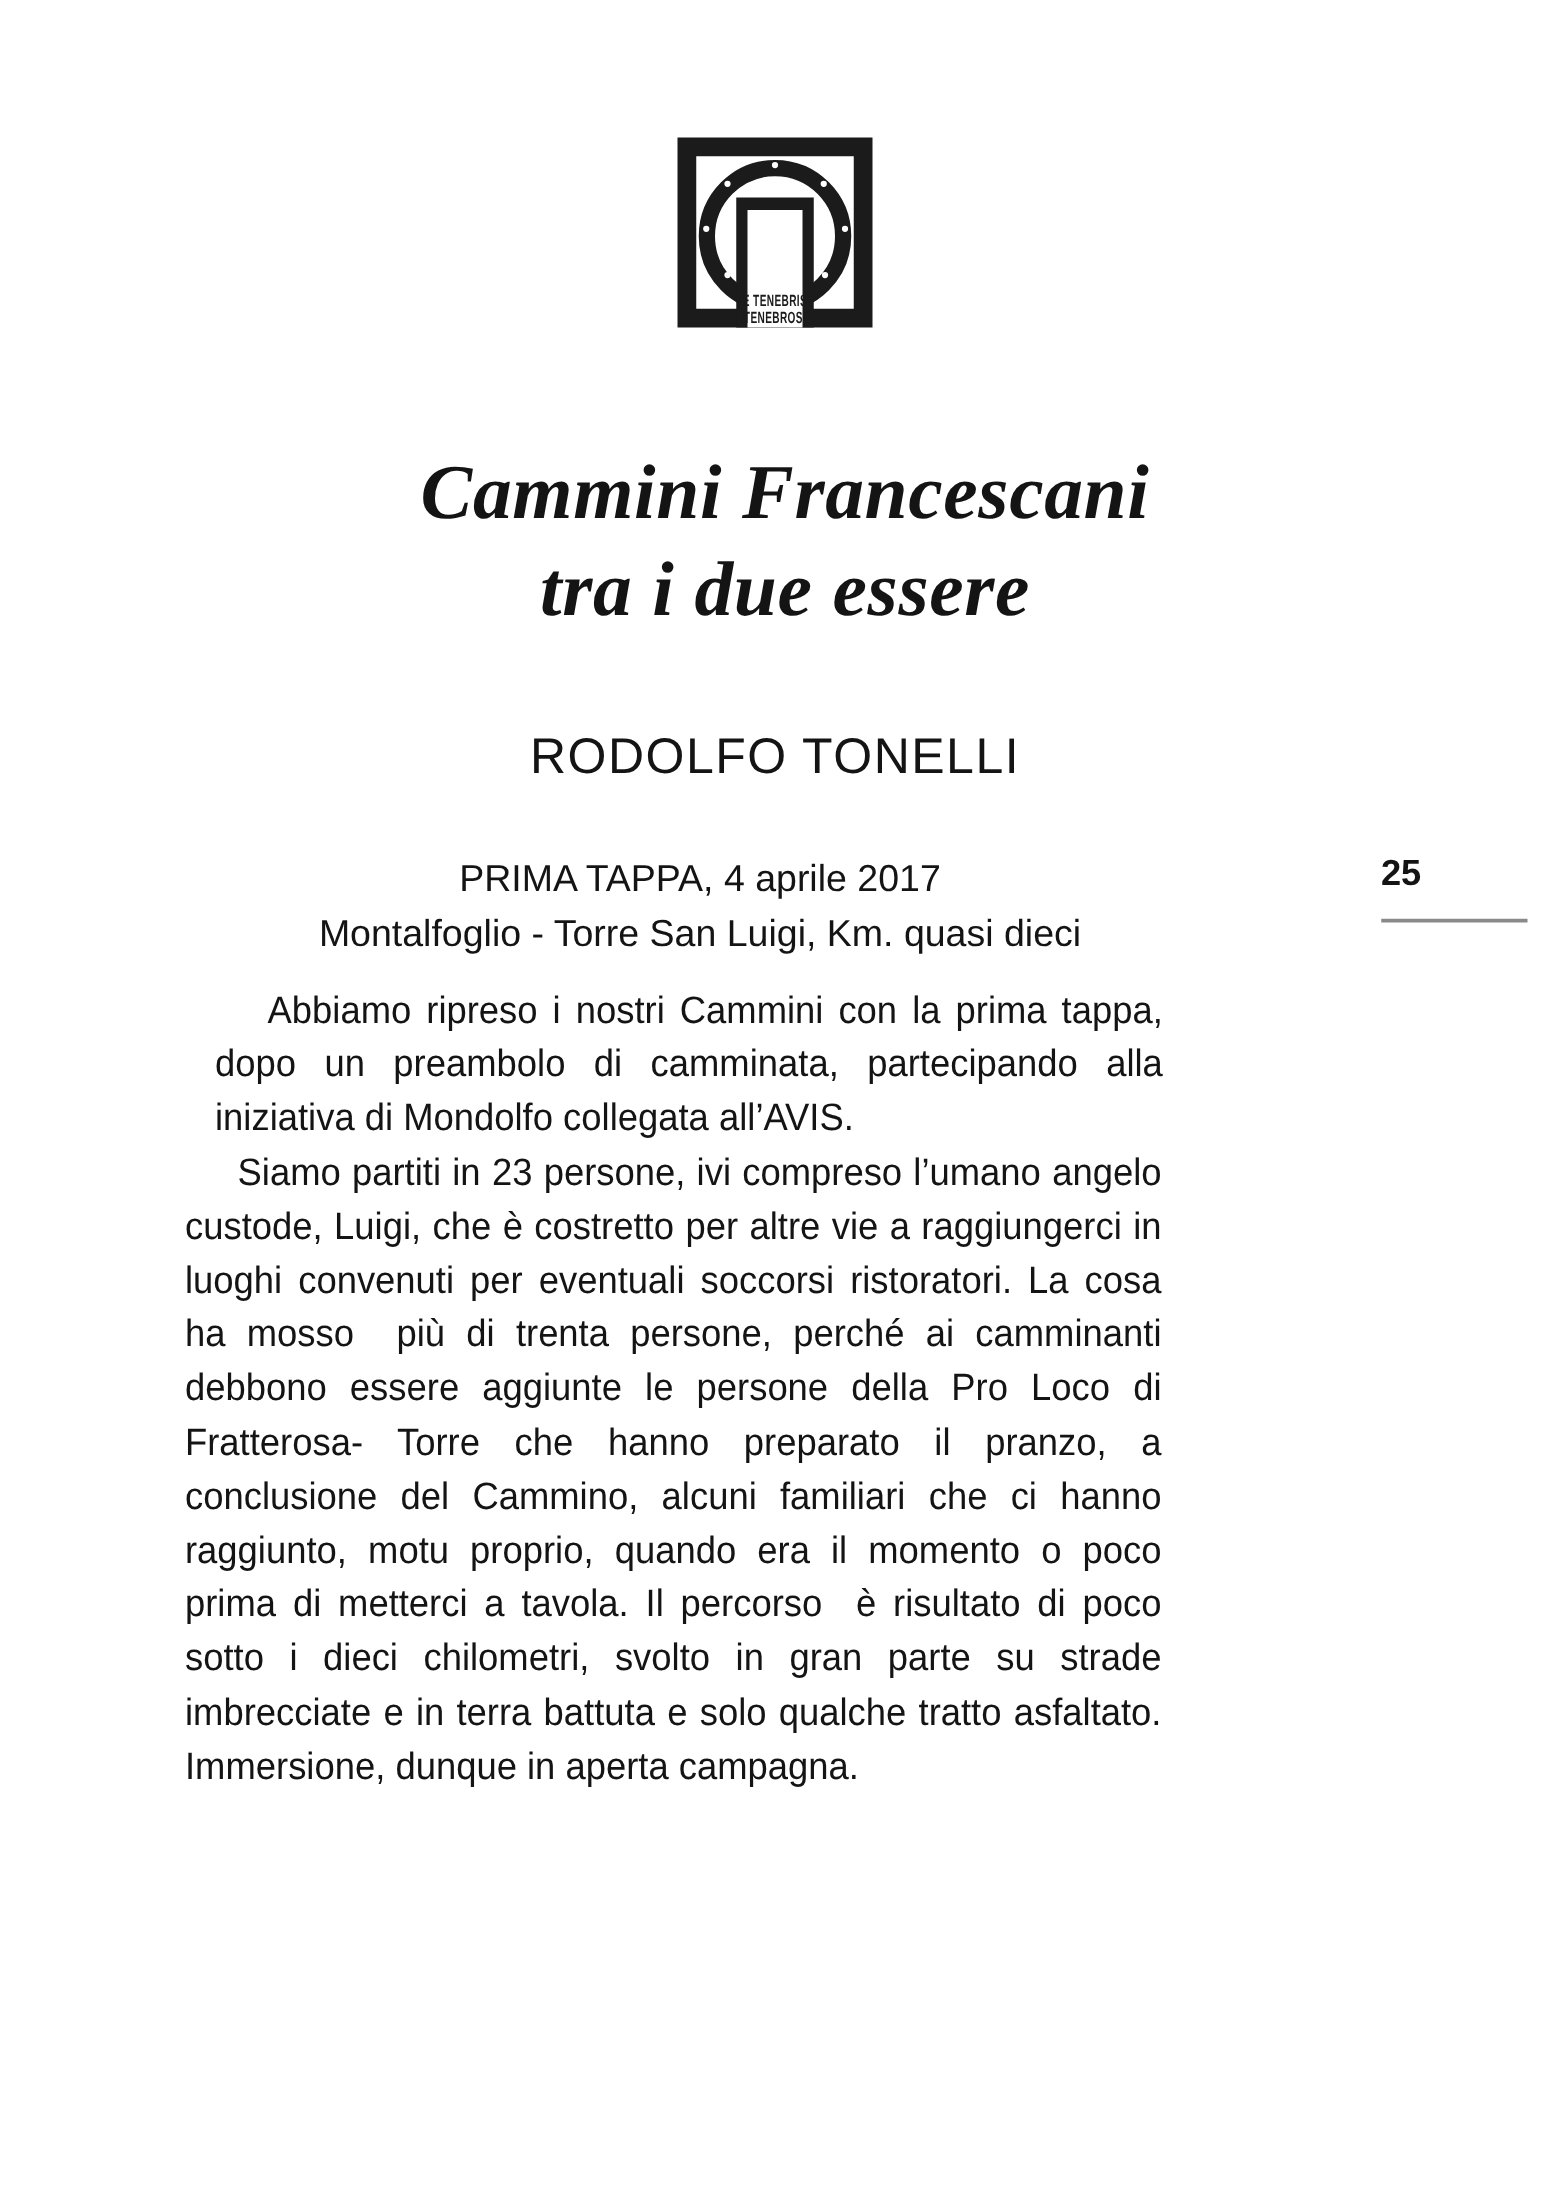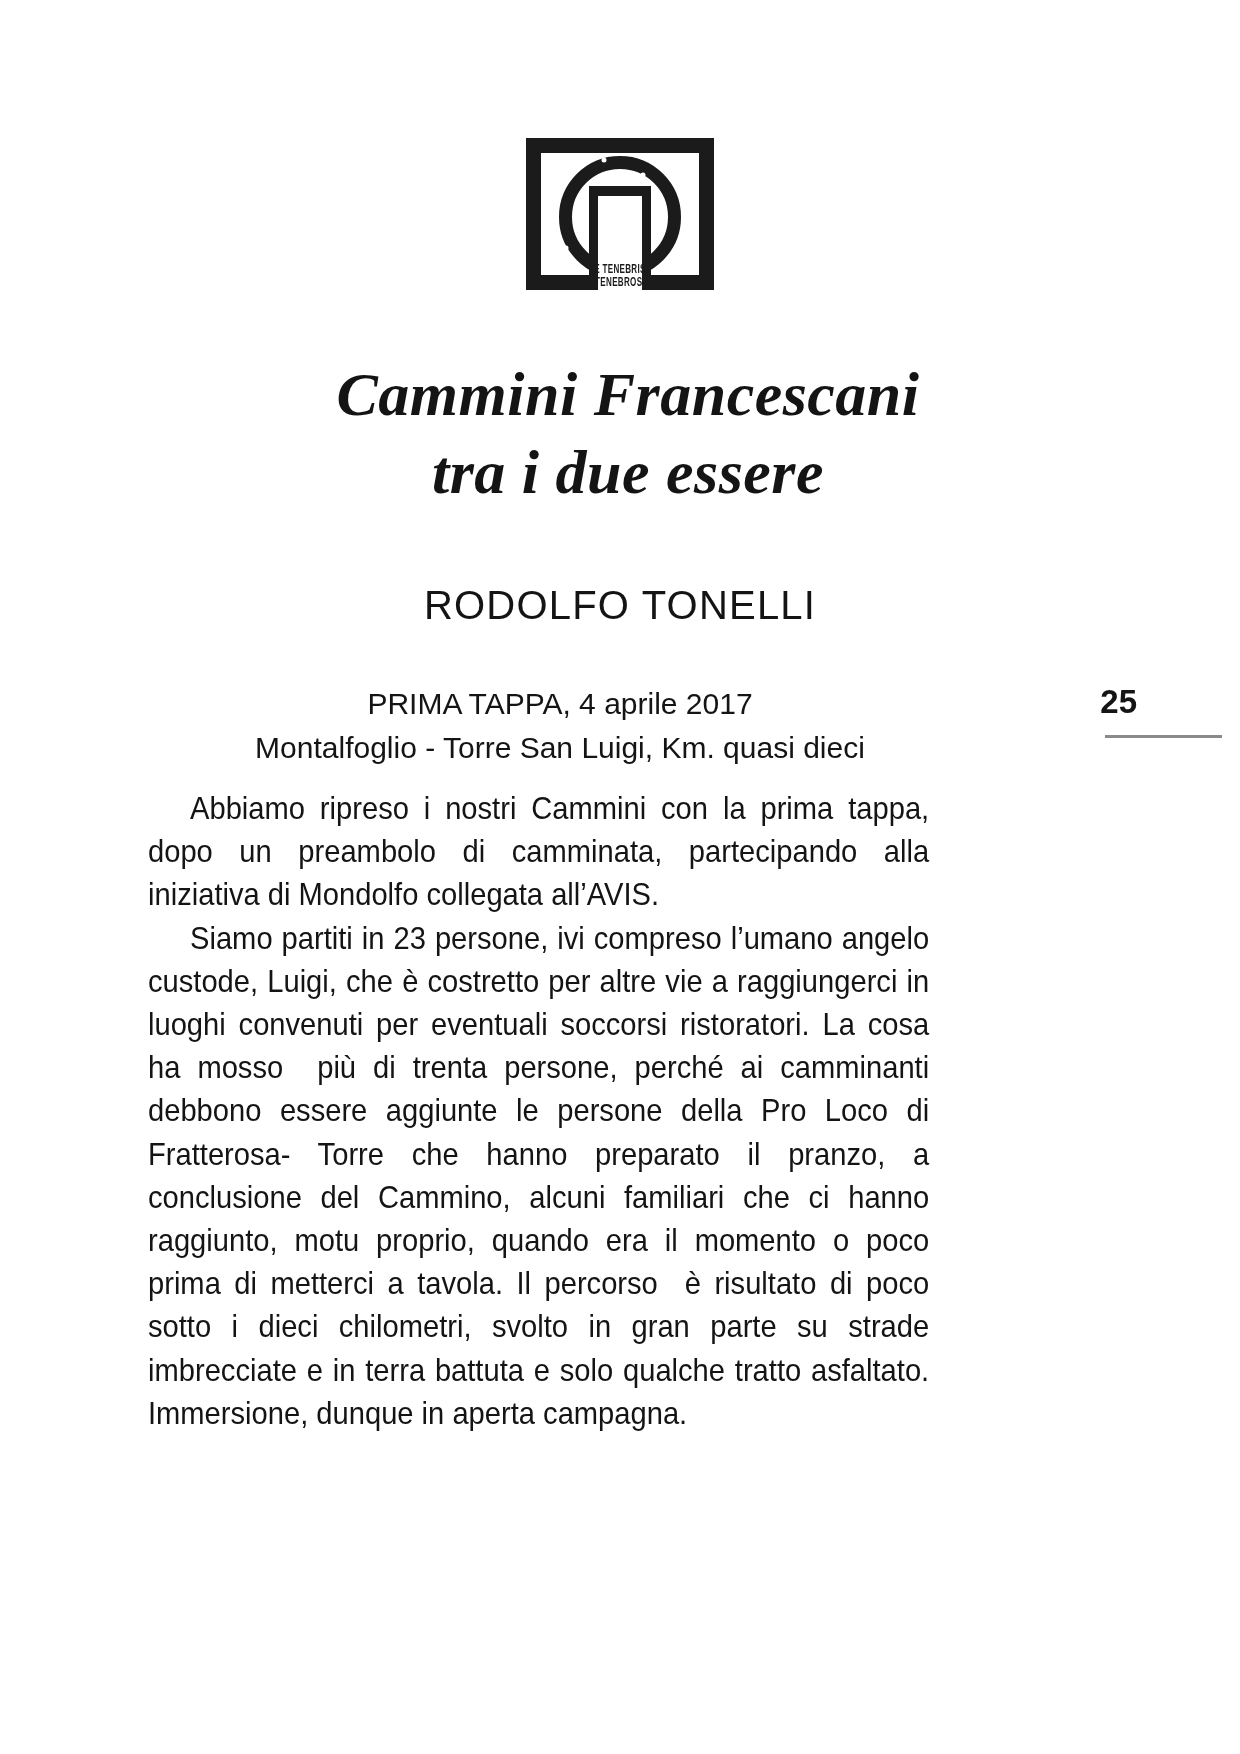--- a/index.html
+++ b/index.html
@@ -21,25 +21,24 @@
   .logo-wrap {
     position: absolute;
     left: 0;
     right: 0;
     top: 110px;
     display: flex;
     justify-content: center;
   }
   .logo {
     position: relative;
-    width: 188px;
+    width: 156px;
     height: 152px;
     background: #1b1b1b;
     box-sizing: border-box;
-    margin-top: 28px;
   }
   
   .logo-field {
     position: absolute;
     left: 15px;
     top: 15px;
     right: 15px;
     bottom: 15px;
     background: #ffffff;
   }
@@ -129,21 +128,21 @@
     padding-top: 56px;
   }
 
   
   .folio {
     position: absolute;
     right: 103px;
     top: 683px;
     font-family: "Liberation Sans", sans-serif;
     font-weight: 700;
-    font-size: 33px;
+    font-size: 29px;
     color: #141414;
     text-align: center;
   }
   .folio-rule {
     position: absolute;
     right: 18px;
     top: 735px;
     width: 117px;
     height: 3px;
     background: #8a8a8a;
@@ -226,15 +225,15 @@
 
 <div class="folio">25</div>
 <div class="folio-rule"></div>
 
 <div class="stage">
   <div>PRIMA TAPPA, 4 aprile 2017</div>
   <div>Montalfoglio - Torre San Luigi, Km. quasi dieci</div>
 </div>
 
 <div class="body-copy">
-  <p style="text-indent: 0px;"><span class="condense" style="text-align: justify; text-indent: 44px;">Abbiamo ripreso i nostri Cammini con la prima tappa, dopo un preambolo di camminata, partecipando alla iniziativa di Mondolfo collegata all’AVIS.</span></p>
+  <p style="text-indent: 0px; margin-left: 24px;"><span class="condense" style="text-align: justify; text-indent: 44px;">Abbiamo ripreso i nostri Cammini con la prima tappa, dopo un preambolo di camminata, partecipando alla iniziativa di Mondolfo collegata all’AVIS.</span></p>
   <p style="text-indent: 0px;"><span class="condense" style="text-align: justify; text-indent: 44px;">Siamo partiti in 23 persone, ivi compreso l’umano angelo custode, Luigi, che è costretto per altre vie a raggiungerci in luoghi convenuti per eventuali soccorsi ristoratori. La cosa ha mosso  più di trenta persone, perché ai camminanti debbono essere aggiunte le persone della Pro Loco di Fratterosa- Torre che hanno preparato il pranzo, a conclusione del Cammino, alcuni familiari che ci hanno raggiunto, motu proprio, quando era il momento o poco prima di metterci a tavola. Il percorso  è risultato di poco sotto i dieci chilometri, svolto in gran parte su strade imbrecciate e in terra battuta e solo qualche tratto asfaltato. Immersione, dunque in aperta campagna.</span></p>
 </div>
 
 </body></html>

